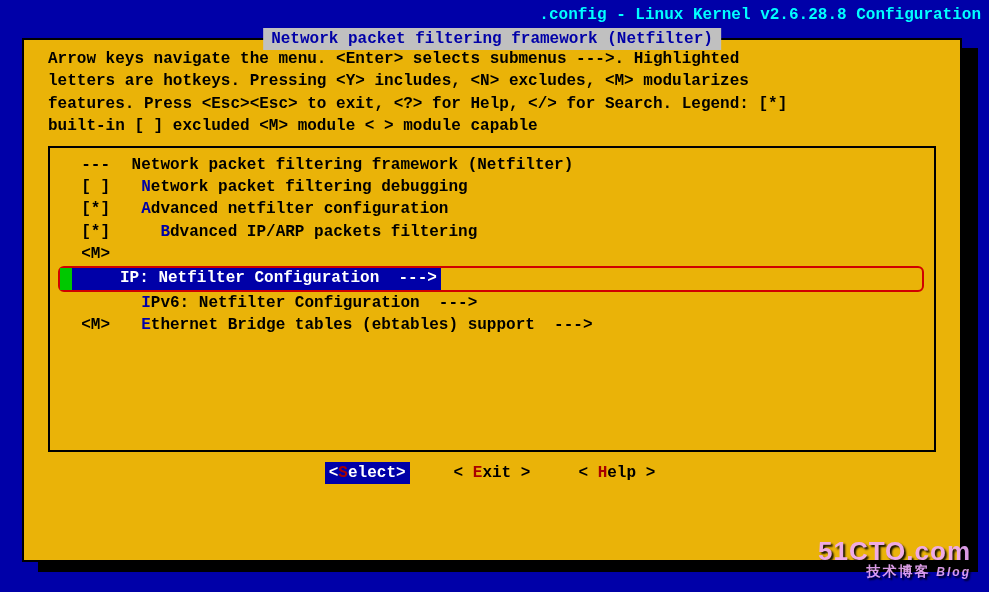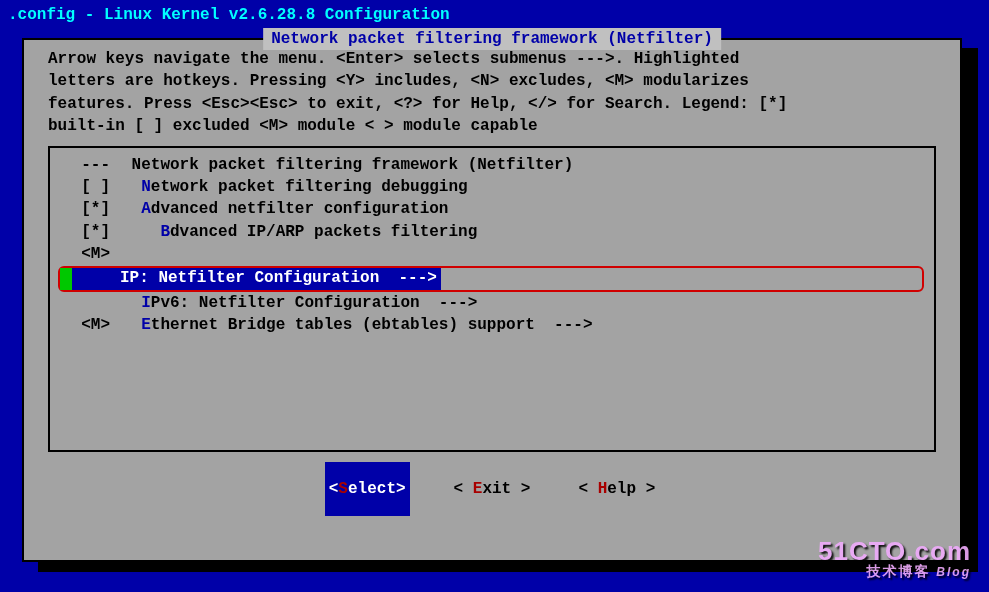--- a/index.html
+++ b/index.html
@@ -13,36 +13,37 @@
     font-size: 16px;
     font-weight: bold;
     color: #000;
     line-height: 1.4;
     overflow: hidden;
     position: relative;
   }
   .title-bar {
     color: #00ffff;
     padding: 4px 8px;
+    text-align: right;
   }
   .shadow {
     position: absolute;
     top: 48px;
     left: 38px;
     width: 940px;
     height: 524px;
     background: #000;
   }
   .main-box {
     position: absolute;
     top: 38px;
     left: 22px;
     width: 940px;
     height: 524px;
-    background: #a3a3a3;
+    background: #eab308;
     border: 2px solid #000;
   }
   .box-title {
     position: absolute;
     top: -12px;
     left: 50%;
     transform: translateX(-50%);
     background: #c0c0c0;
     padding: 0 8px;
     color: #0000a8;
@@ -87,21 +88,21 @@
     padding-right: 4px;
   }
   .selected-bar .hotkey { color: #fff; }
   .buttons-row {
     display: flex;
     justify-content: center;
     gap: 40px;
     margin-top: 10px;
   }
   .btn {
-    padding: 16px 4px;
+    padding: 0 4px;
   }
   .btn-selected {
     background: #0000a8;
     color: #fff;
   }
   .btn-selected .hot { color: #fff; }
   .btn .hot { color: #a80000; }
   .watermark {
     position: absolute;
     right: 18px;

